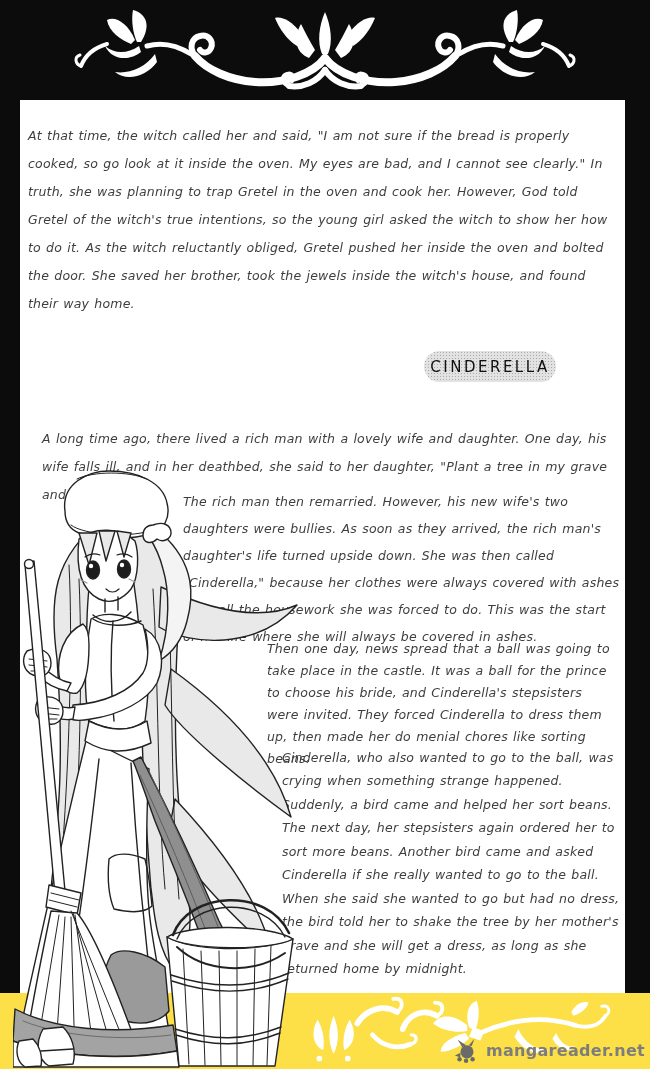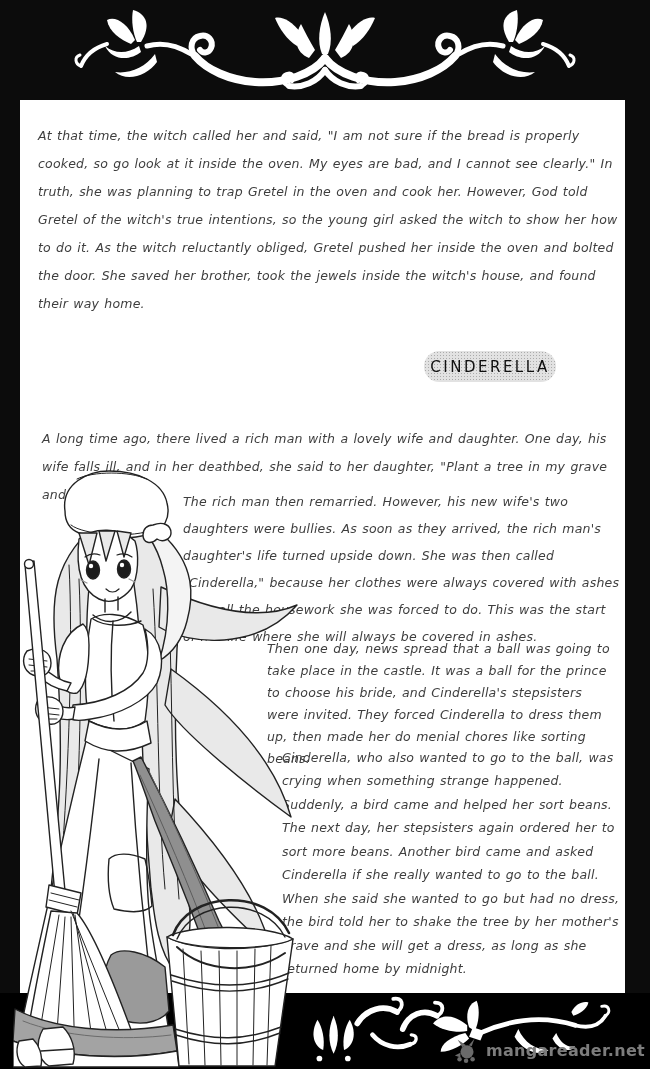--- a/index.html
+++ b/index.html
@@ -3,27 +3,27 @@
 <meta charset="utf-8">
 <style>
   html,body{margin:0;padding:0;background:#3a3a3a;}
   .page{position:relative;width:650px;height:1069px;background:#ffffff;overflow:hidden;
         font-family:"DejaVu Sans",sans-serif;}
   
   .band-top{position:absolute;left:0;top:0;width:650px;height:100px;background:#0c0c0c;
             display:flex;align-items:center;justify-content:center;}
   .border-left{position:absolute;left:0;top:100px;width:20px;height:969px;background:#0c0c0c;}
   .border-right{position:absolute;left:625px;top:100px;width:25px;height:969px;background:#0c0c0c;}
-  .band-bottom{position:absolute;left:0;top:993px;width:650px;height:76px;background:#000000;}
+  .band-bottom{position:absolute;left:0;top:993px;width:650px;height:76px;background:#fde047;}
   .orn-top{display:block;width:520px;height:84px;}
   .orn-bottom{position:absolute;left:283px;top:2px;width:357px;height:72px;}
   
   .para{position:absolute;color:#3e3e3e;font-size:12.5px;font-style:italic;
         letter-spacing:.2px;word-spacing:1px;}
-  .p1{left:38px;top:112px;width:580px;line-height:28px;margin-top:10px;}
+  .p1{left:28px;top:112px;width:580px;line-height:28px;margin-top:10px;}
   .p2{left:38px;top:269px;width:580px;line-height:28px;}
   .p3{left:42px;top:412px;width:578px;line-height:28px;}
   .p4{left:183px;top:475px;width:437px;line-height:27px;}
   .p5{left:267px;top:590px;width:349px;line-height:22px;margin-top:48px;}
   .p6{left:282px;top:733px;width:338px;line-height:23.5px;}
   
   .pill{position:absolute;left:424px;top:351px;width:132px;height:31px;border-radius:16px;
         background-color:#e2e2e2;
         background-image:radial-gradient(#ababab .8px, rgba(0,0,0,0) .9px);
         background-size:3px 3px;

